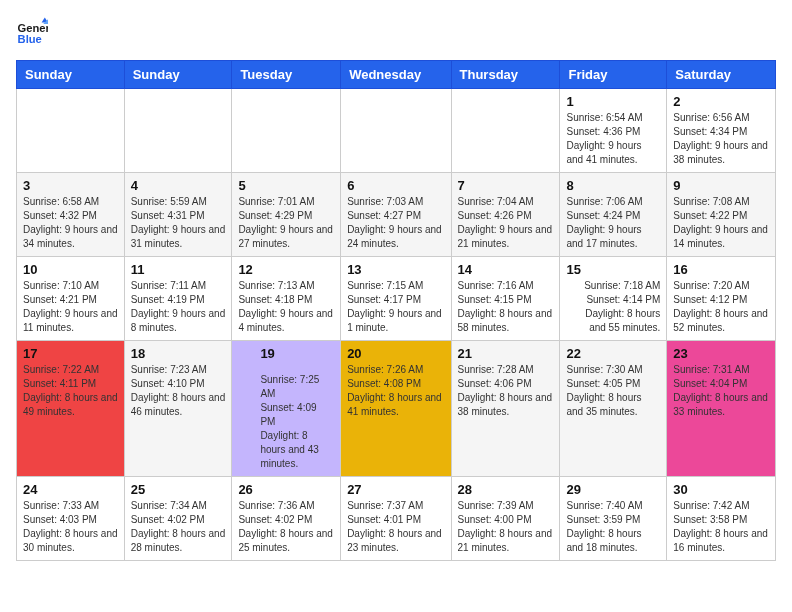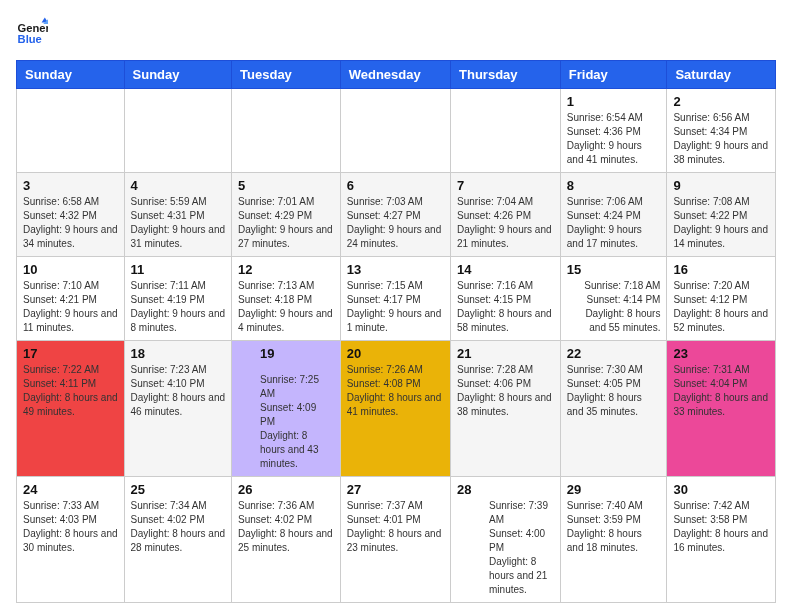--- a/index.html
+++ b/index.html
@@ -286,21 +286,21 @@
 Daylight: 8 hours and 25 minutes.</div>
         </td>
         <td>
           <span class="day-num">27</span>
           <div class="day-info" style="white-space: pre-line;">Sunrise: 7:37 AM
 Sunset: 4:01 PM
 Daylight: 8 hours and 23 minutes.</div>
         </td>
         <td>
           <span class="day-num">28</span>
-          <div class="day-info" style="white-space: pre-line; margin-left: 32px;">Sunrise: 7:39 AM
+          <div class="day-info" style="white-space: pre-line;">Sunrise: 7:39 AM
 Sunset: 4:00 PM
 Daylight: 8 hours and 21 minutes.</div>
         </td>
         <td>
           <span class="day-num">29</span>
           <div class="day-info" style="white-space: pre-line;">Sunrise: 7:40 AM
 Sunset: 3:59 PM
 Daylight: 8 hours and 18 minutes.</div>
         </td>
         <td>

